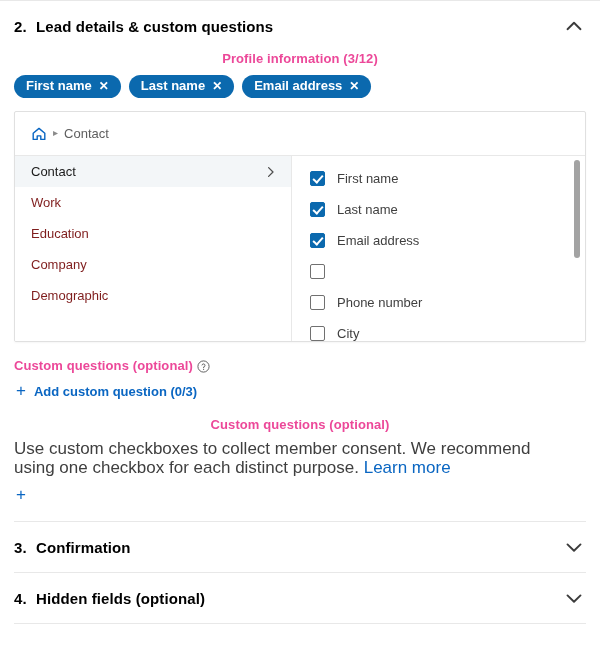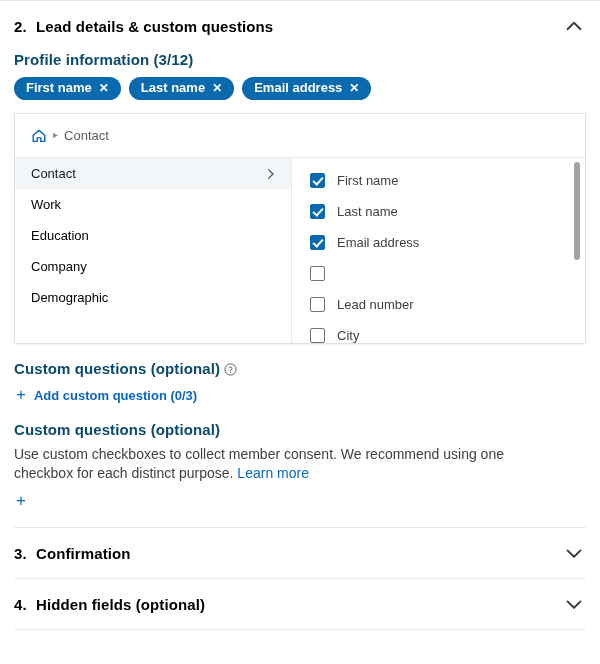--- a/index.html
+++ b/index.html
@@ -58,24 +58,25 @@
     height: 20px;
     display: block;
     color: #3b3b3b;
   }
 
   
   .section-body {
     padding: 0 14px;
   }
   .label-strong {
-    font-size: 15px;
-    font-weight: bold;
-    color: #0c4a6e;
+    font-size: 13px;
+    font-weight: bold;
+    color: #ec4899;
     letter-spacing: 0.1px;
+    text-align: center;
   }
 
   
   .chips {
     display: flex;
     flex-wrap: wrap;
     gap: 8px;
     margin-top: 9px;
   }
   .chip {
@@ -146,21 +147,21 @@
     background: #ffffff;
     flex: none;
   }
   .nav-item {
     display: flex;
     align-items: center;
     justify-content: space-between;
     height: 31px;
     padding: 0 14px 0 16px;
     font-size: 13px;
-    color: #000000;
+    color: #7f1d1d;
     cursor: pointer;
     box-sizing: border-box;
   }
   .nav-item.selected {
     background: #f3f6f8;
     color: #1a1a1a;
   }
   .nav-chev {
     color: #4f4f4f;
     width: 12px;
@@ -263,21 +264,21 @@
     text-decoration: none;
   }
   .plus {
     font-size: 17px;
     font-weight: normal;
     line-height: 1;
     transform: translateY(-1px);
   }
   .desc {
     margin-top: 7px;
-    font-size: 14px;
+    font-size: 17px;
     line-height: 19px;
     color: #3f3f3f;
     max-width: 545px;
   }
   .inline-link {
     color: #0a66c2;
     cursor: pointer;
     text-decoration: none;
   }
   .spacer-16 { height: 16px; }
@@ -374,21 +375,21 @@
               <span class="cbox checked"></span>
               <span class="cb-label">Email address</span>
             </div>
 
             <div class="cb-row">
               <span class="cbox"></span>
             </div>
 
             <div class="cb-row">
               <span class="cbox"></span>
-              <span class="cb-label">Lead number</span>
+              <span class="cb-label">Phone number</span>
             </div>
 
             <div class="cb-row">
               <span class="cbox"></span>
               <span class="cb-label">City</span>
             </div>
 
           </div>
 
           <div class="scrolltrack">

